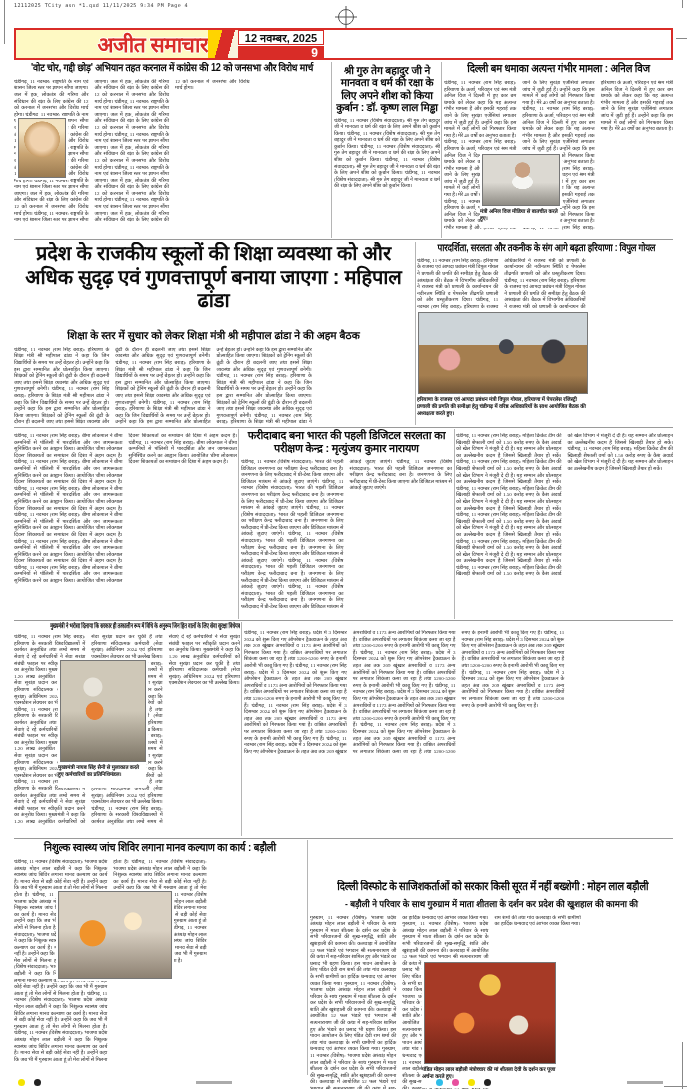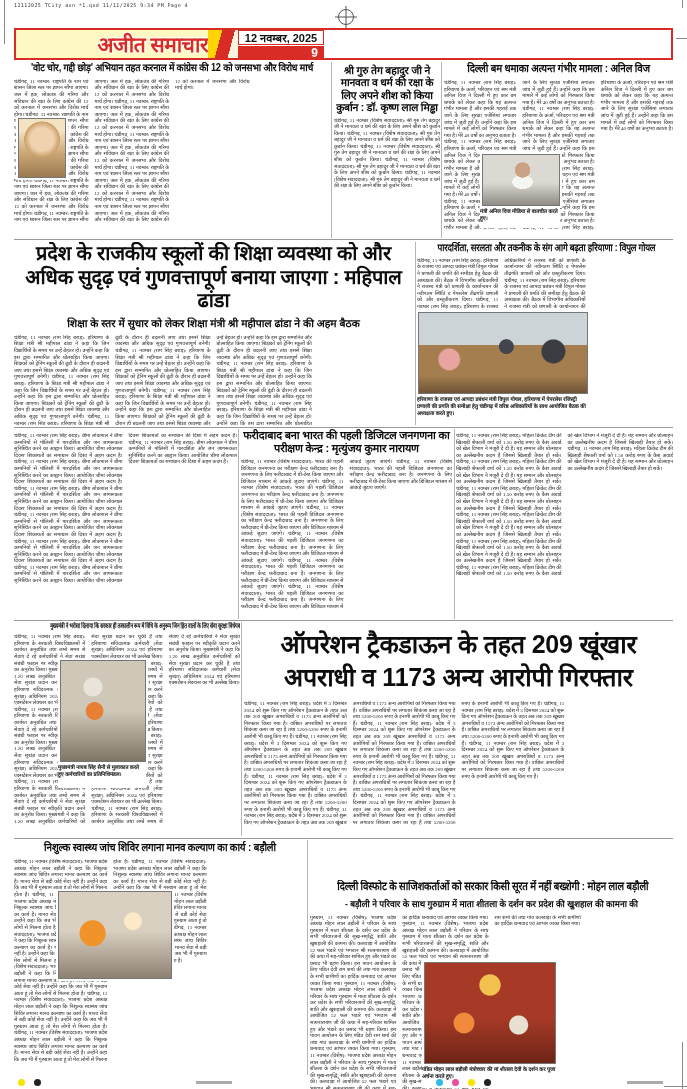--- a/index.html
+++ b/index.html
@@ -52,21 +52,21 @@
   #a2{left:334px;top:64px;width:106px;height:176px;}
   #a2 .hl{font-size:10.5px;}
   #a2 .body{margin-top:4px;height:118px;column-count:1;}
   #a3{left:444px;top:62px;width:229px;height:176px;}
   #a3 .hl{font-size:11px;transform:scaleX(.9);}
   #a3 .body{margin-top:5px;height:152px;column-count:3;}
   #a3 .ph{left:38px;top:92px;width:76px;height:50px;}
   #a3 .cap{left:36px;top:146px;width:80px;height:20px;}
   #b1{left:14px;top:242px;width:399px;height:183px;}
   #b1 .hl{font-size:20px;}
-  #b1 .sub{font-size:10.5px;margin-top:3px;}
+  #b1 .sub{font-size:10.5px;margin-top:15px;}
   #b1 .body{margin-top:5px;height:118px;column-count:4;}
   #b2{left:417px;top:242px;width:256px;height:183px;}
   #b2 .hl{font-size:10px;transform:scaleX(.84);}
   #b2 .body{margin-top:4px;height:160px;column-count:3;}
   #b2 .ph{left:1px;top:70px;width:168px;height:80px;}
   #b2 .cap{left:0;top:154px;width:170px;height:29px;}
   #c1{left:14px;top:429px;width:223px;height:190px;}
   #c1 .hl{font-size:11px;}
   #c1 .body{margin-top:4px;height:152px;column-count:2;}
   #c2{left:241px;top:429px;width:211px;height:190px;}
@@ -159,37 +159,36 @@
     <div class="body">चंडीगढ़, 11 नवम्बर (राम सिंह बराड़): हरियाणा के राजस्व एवं आपदा प्रबंधन मंत्री विपुल गोयल ने प्रणाली की प्रगति की समीक्षा हेतु बैठक की अध्यक्षता की। बैठक में विभागीय अधिकारियों ने राजस्व मंत्री को प्रणाली के कार्यान्वयन की नवीनतम स्थिति व पेपरलेस तीव्रगति प्रणाली को और प्रस्तुतीकरण दिया। चंडीगढ़, 11 नवम्बर (राम सिंह बराड़): हरियाणा के राजस्व एवं आपदा प्रबंधन मंत्री विपुल गोयल ने प्रणाली की प्रगति की समीक्षा हेतु बैठक की अध्यक्षता की। बैठक में विभागीय अधिकारियों ने राजस्व मंत्री को प्रणाली के कार्यान्वयन की नवीनतम स्थिति व पेपरलेस तीव्रगति प्रणाली को और प्रस्तुतीकरण दिया। चंडीगढ़, 11 नवम्बर (राम सिंह बराड़): हरियाणा के राजस्व एवं आपदा प्रबंधन मंत्री विपुल गोयल ने प्रणाली की प्रगति की समीक्षा हेतु बैठक की अध्यक्षता की। बैठक में विभागीय अधिकारियों ने राजस्व मंत्री को प्रणाली के कार्यान्वयन की नवीनतम स्थिति व पेपरलेस तीव्रगति प्रणाली को और प्रस्तुतीकरण दिया। चंडीगढ़, 11 नवम्बर (राम सिंह बराड़): हरियाणा के राजस्व एवं आपदा प्रबंधन मंत्री विपुल गोयल ने प्रणाली की प्रगति की समीक्षा हेतु बैठक की अध्यक्षता की। बैठक में विभागीय अधिकारियों ने राजस्व मंत्री को प्रणाली के कार्यान्वयन की नवीनतम स्थिति व पेपरलेस तीव्रगति प्रणाली को और प्रस्तुतीकरण दिया। चंडीगढ़, 11 नवम्बर (राम सिंह बराड़): हरियाणा के राजस्व एवं आपदा प्रबंधन मंत्री विपुल गोयल ने प्रणाली की प्रगति की समीक्षा हेतु बैठक की अध्यक्षता की। बैठक में विभागीय अधिकारियों ने राजस्व मंत्री को प्रणाली के कार्यान्वयन की नवीनतम स्थिति व पेपरलेस तीव्रगति प्रणाली को और प्रस्तुतीकरण दिया।</div>
     <div class="ph ph-b2"></div>
     <div class="cap">हरियाणा के राजस्व एवं आपदा प्रबंधन मंत्री विपुल गोयल, हरियाणा में पेपरलेस रजिस्ट्री प्रणाली की प्रगति की समीक्षा हेतु चंडीगढ़ में वरिष्ठ अधिकारियों के साथ आयोजित बैठक की अध्यक्षता करते हुए।</div>
   </div>
 
   <div class="art" id="c1">
     <div class="body">चंडीगढ़, 11 नवम्बर (राम सिंह बराड़): बीमा लोकपाल ने बीमा कम्पनियों से पॉलिसी में पारदर्शिता और जन जागरूकता सुनिश्चित करने का आह्वान किया। आयोजित 'बीमा लोकपाल दिवस' शिकायतों का समाधान की दिशा में अहम कदम है। चंडीगढ़, 11 नवम्बर (राम सिंह बराड़): बीमा लोकपाल ने बीमा कम्पनियों से पॉलिसी में पारदर्शिता और जन जागरूकता सुनिश्चित करने का आह्वान किया। आयोजित 'बीमा लोकपाल दिवस' शिकायतों का समाधान की दिशा में अहम कदम है। चंडीगढ़, 11 नवम्बर (राम सिंह बराड़): बीमा लोकपाल ने बीमा कम्पनियों से पॉलिसी में पारदर्शिता और जन जागरूकता सुनिश्चित करने का आह्वान किया। आयोजित 'बीमा लोकपाल दिवस' शिकायतों का समाधान की दिशा में अहम कदम है। चंडीगढ़, 11 नवम्बर (राम सिंह बराड़): बीमा लोकपाल ने बीमा कम्पनियों से पॉलिसी में पारदर्शिता और जन जागरूकता सुनिश्चित करने का आह्वान किया। आयोजित 'बीमा लोकपाल दिवस' शिकायतों का समाधान की दिशा में अहम कदम है। चंडीगढ़, 11 नवम्बर (राम सिंह बराड़): बीमा लोकपाल ने बीमा कम्पनियों से पॉलिसी में पारदर्शिता और जन जागरूकता सुनिश्चित करने का आह्वान किया। आयोजित 'बीमा लोकपाल दिवस' शिकायतों का समाधान की दिशा में अहम कदम है। चंडीगढ़, 11 नवम्बर (राम सिंह बराड़): बीमा लोकपाल ने बीमा कम्पनियों से पॉलिसी में पारदर्शिता और जन जागरूकता सुनिश्चित करने का आह्वान किया। आयोजित 'बीमा लोकपाल दिवस' शिकायतों का समाधान की दिशा में अहम कदम है। चंडीगढ़, 11 नवम्बर (राम सिंह बराड़): बीमा लोकपाल ने बीमा कम्पनियों से पॉलिसी में पारदर्शिता और जन जागरूकता सुनिश्चित करने का आह्वान किया। आयोजित 'बीमा लोकपाल दिवस' शिकायतों का समाधान की दिशा में अहम कदम है।</div>
   </div>
 
   <div class="art" id="c2">
-    <div class="hl">फरीदाबाद बना भारत की पहली डिजिटल जनगणना का परीक्षण केन्द्र : मृत्युंजय कुमार नारायण</div>
+    <div class="hl">फरीदाबाद बना भारत की पहली डिजिटल सरलता का परीक्षण केन्द्र : मृत्युंजय कुमार नारायण</div>
     <div class="body">चंडीगढ़, 11 नवम्बर (विशेष संवाददाता): भारत की पहली डिजिटल जनगणना का परीक्षण केन्द्र फरीदाबाद बना है। जनगणना के लिए फरीदाबाद में प्री-टेस्ट किया जाएगा और डिजिटल माध्यम से आंकड़े जुटाए जाएंगे। चंडीगढ़, 11 नवम्बर (विशेष संवाददाता): भारत की पहली डिजिटल जनगणना का परीक्षण केन्द्र फरीदाबाद बना है। जनगणना के लिए फरीदाबाद में प्री-टेस्ट किया जाएगा और डिजिटल माध्यम से आंकड़े जुटाए जाएंगे। चंडीगढ़, 11 नवम्बर (विशेष संवाददाता): भारत की पहली डिजिटल जनगणना का परीक्षण केन्द्र फरीदाबाद बना है। जनगणना के लिए फरीदाबाद में प्री-टेस्ट किया जाएगा और डिजिटल माध्यम से आंकड़े जुटाए जाएंगे। चंडीगढ़, 11 नवम्बर (विशेष संवाददाता): भारत की पहली डिजिटल जनगणना का परीक्षण केन्द्र फरीदाबाद बना है। जनगणना के लिए फरीदाबाद में प्री-टेस्ट किया जाएगा और डिजिटल माध्यम से आंकड़े जुटाए जाएंगे। चंडीगढ़, 11 नवम्बर (विशेष संवाददाता): भारत की पहली डिजिटल जनगणना का परीक्षण केन्द्र फरीदाबाद बना है। जनगणना के लिए फरीदाबाद में प्री-टेस्ट किया जाएगा और डिजिटल माध्यम से आंकड़े जुटाए जाएंगे। चंडीगढ़, 11 नवम्बर (विशेष संवाददाता): भारत की पहली डिजिटल जनगणना का परीक्षण केन्द्र फरीदाबाद बना है। जनगणना के लिए फरीदाबाद में प्री-टेस्ट किया जाएगा और डिजिटल माध्यम से आंकड़े जुटाए जाएंगे। चंडीगढ़, 11 नवम्बर (विशेष संवाददाता): भारत की पहली डिजिटल जनगणना का परीक्षण केन्द्र फरीदाबाद बना है। जनगणना के लिए फरीदाबाद में प्री-टेस्ट किया जाएगा और डिजिटल माध्यम से आंकड़े जुटाए जाएंगे।</div>
   </div>
 
   <div class="art" id="c3">
     <div class="body">चंडीगढ़, 11 नवम्बर (राम सिंह बराड़): महिला क्रिकेट टीम की खिलाड़ी शेफाली वर्मा को 1.50 करोड़ रुपए के कैश अवार्ड को खेल विभाग ने मंजूरी दे दी है। यह सम्मान और प्रोत्साहन का उल्लेखनीय कदम है जिससे खिलाड़ी तैयार हो सकें। चंडीगढ़, 11 नवम्बर (राम सिंह बराड़): महिला क्रिकेट टीम की खिलाड़ी शेफाली वर्मा को 1.50 करोड़ रुपए के कैश अवार्ड को खेल विभाग ने मंजूरी दे दी है। यह सम्मान और प्रोत्साहन का उल्लेखनीय कदम है जिससे खिलाड़ी तैयार हो सकें। चंडीगढ़, 11 नवम्बर (राम सिंह बराड़): महिला क्रिकेट टीम की खिलाड़ी शेफाली वर्मा को 1.50 करोड़ रुपए के कैश अवार्ड को खेल विभाग ने मंजूरी दे दी है। यह सम्मान और प्रोत्साहन का उल्लेखनीय कदम है जिससे खिलाड़ी तैयार हो सकें। चंडीगढ़, 11 नवम्बर (राम सिंह बराड़): महिला क्रिकेट टीम की खिलाड़ी शेफाली वर्मा को 1.50 करोड़ रुपए के कैश अवार्ड को खेल विभाग ने मंजूरी दे दी है। यह सम्मान और प्रोत्साहन का उल्लेखनीय कदम है जिससे खिलाड़ी तैयार हो सकें। चंडीगढ़, 11 नवम्बर (राम सिंह बराड़): महिला क्रिकेट टीम की खिलाड़ी शेफाली वर्मा को 1.50 करोड़ रुपए के कैश अवार्ड को खेल विभाग ने मंजूरी दे दी है। यह सम्मान और प्रोत्साहन का उल्लेखनीय कदम है जिससे खिलाड़ी तैयार हो सकें। चंडीगढ़, 11 नवम्बर (राम सिंह बराड़): महिला क्रिकेट टीम की खिलाड़ी शेफाली वर्मा को 1.50 करोड़ रुपए के कैश अवार्ड को खेल विभाग ने मंजूरी दे दी है। यह सम्मान और प्रोत्साहन का उल्लेखनीय कदम है जिससे खिलाड़ी तैयार हो सकें। चंडीगढ़, 11 नवम्बर (राम सिंह बराड़): महिला क्रिकेट टीम की खिलाड़ी शेफाली वर्मा को 1.50 करोड़ रुपए के कैश अवार्ड को खेल विभाग ने मंजूरी दे दी है। यह सम्मान और प्रोत्साहन का उल्लेखनीय कदम है जिससे खिलाड़ी तैयार हो सकें।</div>
   </div>
 
   <div class="art" id="d1">
     <div class="hl fit">मुख्यमंत्री ने भरोसा दिलाया कि सरकार ही तत्कालीन रूप में विधि के अनुरूप जिन हित वालों के लिए सेवा सुरक्षा विधेयक ला सकती है</div>
     <div class="body">चंडीगढ़, 11 नवम्बर (राम सिंह बराड़): हरियाणा के सरकारी विश्वविद्यालयों में कार्यरत अनुबंधित तथा लम्बे समय से सेवाएं दे रहे कर्मचारियों ने सेवा सुरक्षा संबंधी फाइल पर स्वीकृति प्रदान करने का अनुरोध किया। मुख्यमंत्री ने कहा कि 1.20 लाख अनुबंधित कर्मचारियों को सेवा सुरक्षा प्रदान कर चुकी है तथा हरियाणा संविदात्मक कर्मचारी (सेवा सुरक्षा) अधिनियम 2024 एवं हरियाणा एक्सटेंशन लेक्चरर का भी उल्लेख किया। चंडीगढ़, 11 नवम्बर (राम सिंह बराड़): हरियाणा के सरकारी विश्वविद्यालयों में कार्यरत अनुबंधित तथा लम्बे समय से सेवाएं दे रहे कर्मचारियों ने सेवा सुरक्षा संबंधी फाइल पर स्वीकृति प्रदान करने का अनुरोध किया। मुख्यमंत्री ने कहा कि 1.20 लाख अनुबंधित कर्मचारियों को सेवा सुरक्षा प्रदान कर चुकी है तथा हरियाणा संविदात्मक कर्मचारी (सेवा सुरक्षा) अधिनियम 2024 एवं हरियाणा एक्सटेंशन लेक्चरर का भी उल्लेख किया। चंडीगढ़, 11 नवम्बर (राम सिंह बराड़): हरियाणा के सरकारी विश्वविद्यालयों में कार्यरत अनुबंधित तथा लम्बे समय से सेवाएं दे रहे कर्मचारियों ने सेवा सुरक्षा संबंधी फाइल पर स्वीकृति प्रदान करने का अनुरोध किया। मुख्यमंत्री ने कहा कि 1.20 लाख अनुबंधित कर्मचारियों को सेवा सुरक्षा प्रदान कर चुकी है तथा हरियाणा संविदात्मक कर्मचारी (सेवा सुरक्षा) अधिनियम 2024 एवं हरियाणा एक्सटेंशन लेक्चरर का भी उल्लेख किया। चंडीगढ़, 11 नवम्बर (राम सिंह बराड़): हरियाणा के सरकारी विश्वविद्यालयों में कार्यरत अनुबंधित तथा लम्बे समय से सेवाएं दे रहे कर्मचारियों ने सेवा सुरक्षा संबंधी फाइल पर स्वीकृति प्रदान करने का अनुरोध किया। मुख्यमंत्री ने कहा कि 1.20 लाख अनुबंधित कर्मचारियों को सेवा सुरक्षा प्रदान कर चुकी है तथा हरियाणा संविदात्मक कर्मचारी (सेवा सुरक्षा) अधिनियम 2024 एवं हरियाणा एक्सटेंशन लेक्चरर का भी उल्लेख किया। चंडीगढ़, 11 नवम्बर (राम सिंह बराड़): हरियाणा के सरकारी विश्वविद्यालयों में कार्यरत अनुबंधित तथा लम्बे समय से सेवाएं दे रहे कर्मचारियों ने सेवा सुरक्षा संबंधी फाइल पर स्वीकृति प्रदान करने का अनुरोध किया। मुख्यमंत्री ने कहा कि 1.20 लाख अनुबंधित कर्मचारियों को सेवा सुरक्षा प्रदान कर चुकी है तथा हरियाणा संविदात्मक कर्मचारी (सेवा सुरक्षा) अधिनियम 2024 एवं हरियाणा एक्सटेंशन लेक्चरर का भी उल्लेख किया। चंडीगढ़, 11 नवम्बर (राम सिंह बराड़): हरियाणा के सरकारी विश्वविद्यालयों में कार्यरत अनुबंधित तथा लम्बे समय से सेवाएं दे रहे कर्मचारियों ने सेवा सुरक्षा संबंधी फाइल पर स्वीकृति प्रदान करने का अनुरोध किया। मुख्यमंत्री ने कहा कि 1.20 लाख अनुबंधित कर्मचारियों को सेवा सुरक्षा प्रदान कर चुकी है तथा हरियाणा संविदात्मक कर्मचारी (सेवा सुरक्षा) अधिनियम 2024 एवं हरियाणा एक्सटेंशन लेक्चरर का भी उल्लेख किया।</div>
     <div class="ph ph-d1"></div>
     <div class="cap">मुख्यमंत्री नायब सिंह सैनी से मुलाकात करते हुए कर्मचारियों का प्रतिनिधिमंडल।</div>
   </div>
 
   <div class="art" id="d2">
-    <div class="hl">ऑपरेशन ट्रैकडाऊन के तहत  209 खूंखार अपराधी व 1173 अन्य आरोपी गिरफ्तार</div>
     <div class="body">चंडीगढ़, 11 नवम्बर (राम सिंह बराड़): प्रदेश में 3 दिसम्बर 2024 को शुरू किए गए ऑपरेशन ट्रैकडाऊन के तहत अब तक 209 खूंखार अपराधियों व 1173 अन्य आरोपियों को गिरफ्तार किया गया है। वांछित अपराधियों पर लगातार शिकंजा कसा जा रहा है तथा 5200-5200 रुपए के इनामी आरोपी भी काबू किए गए हैं। चंडीगढ़, 11 नवम्बर (राम सिंह बराड़): प्रदेश में 3 दिसम्बर 2024 को शुरू किए गए ऑपरेशन ट्रैकडाऊन के तहत अब तक 209 खूंखार अपराधियों व 1173 अन्य आरोपियों को गिरफ्तार किया गया है। वांछित अपराधियों पर लगातार शिकंजा कसा जा रहा है तथा 5200-5200 रुपए के इनामी आरोपी भी काबू किए गए हैं। चंडीगढ़, 11 नवम्बर (राम सिंह बराड़): प्रदेश में 3 दिसम्बर 2024 को शुरू किए गए ऑपरेशन ट्रैकडाऊन के तहत अब तक 209 खूंखार अपराधियों व 1173 अन्य आरोपियों को गिरफ्तार किया गया है। वांछित अपराधियों पर लगातार शिकंजा कसा जा रहा है तथा 5200-5200 रुपए के इनामी आरोपी भी काबू किए गए हैं। चंडीगढ़, 11 नवम्बर (राम सिंह बराड़): प्रदेश में 3 दिसम्बर 2024 को शुरू किए गए ऑपरेशन ट्रैकडाऊन के तहत अब तक 209 खूंखार अपराधियों व 1173 अन्य आरोपियों को गिरफ्तार किया गया है। वांछित अपराधियों पर लगातार शिकंजा कसा जा रहा है तथा 5200-5200 रुपए के इनामी आरोपी भी काबू किए गए हैं। चंडीगढ़, 11 नवम्बर (राम सिंह बराड़): प्रदेश में 3 दिसम्बर 2024 को शुरू किए गए ऑपरेशन ट्रैकडाऊन के तहत अब तक 209 खूंखार अपराधियों व 1173 अन्य आरोपियों को गिरफ्तार किया गया है। वांछित अपराधियों पर लगातार शिकंजा कसा जा रहा है तथा 5200-5200 रुपए के इनामी आरोपी भी काबू किए गए हैं। चंडीगढ़, 11 नवम्बर (राम सिंह बराड़): प्रदेश में 3 दिसम्बर 2024 को शुरू किए गए ऑपरेशन ट्रैकडाऊन के तहत अब तक 209 खूंखार अपराधियों व 1173 अन्य आरोपियों को गिरफ्तार किया गया है। वांछित अपराधियों पर लगातार शिकंजा कसा जा रहा है तथा 5200-5200 रुपए के इनामी आरोपी भी काबू किए गए हैं। चंडीगढ़, 11 नवम्बर (राम सिंह बराड़): प्रदेश में 3 दिसम्बर 2024 को शुरू किए गए ऑपरेशन ट्रैकडाऊन के तहत अब तक 209 खूंखार अपराधियों व 1173 अन्य आरोपियों को गिरफ्तार किया गया है। वांछित अपराधियों पर लगातार शिकंजा कसा जा रहा है तथा 5200-5200 रुपए के इनामी आरोपी भी काबू किए गए हैं। चंडीगढ़, 11 नवम्बर (राम सिंह बराड़): प्रदेश में 3 दिसम्बर 2024 को शुरू किए गए ऑपरेशन ट्रैकडाऊन के तहत अब तक 209 खूंखार अपराधियों व 1173 अन्य आरोपियों को गिरफ्तार किया गया है। वांछित अपराधियों पर लगातार शिकंजा कसा जा रहा है तथा 5200-5200 रुपए के इनामी आरोपी भी काबू किए गए हैं। चंडीगढ़, 11 नवम्बर (राम सिंह बराड़): प्रदेश में 3 दिसम्बर 2024 को शुरू किए गए ऑपरेशन ट्रैकडाऊन के तहत अब तक 209 खूंखार अपराधियों व 1173 अन्य आरोपियों को गिरफ्तार किया गया है। वांछित अपराधियों पर लगातार शिकंजा कसा जा रहा है तथा 5200-5200 रुपए के इनामी आरोपी भी काबू किए गए हैं।</div>
   </div>
 
   <div class="art" id="e1">
     <div class="hl fit">निशुल्क स्वास्थ्य जांच शिविर लगाना मानव कल्याण का कार्य : बड़ौली</div>
     <div class="body">चंडीगढ़, 11 नवम्बर (विशेष संवाददाता): भाजपा प्रदेश अध्यक्ष मोहन लाल बड़ौली ने कहा कि निशुल्क स्वास्थ्य जांच शिविर लगाना मानव कल्याण का कार्य है। मानव सेवा से बड़ी कोई सेवा नहीं है। उन्होंने कहा कि जब भी मैं गुरुग्राम आता हूं तो मेरा लोगों से मिलना होता है। चंडीगढ़, 11 नवम्बर (विशेष संवाददाता): भाजपा प्रदेश अध्यक्ष मोहन लाल बड़ौली ने कहा कि निशुल्क स्वास्थ्य जांच शिविर लगाना मानव कल्याण का कार्य है। मानव सेवा से बड़ी कोई सेवा नहीं है। उन्होंने कहा कि जब भी मैं गुरुग्राम आता हूं तो मेरा लोगों से मिलना होता है। चंडीगढ़, 11 नवम्बर (विशेष संवाददाता): भाजपा प्रदेश अध्यक्ष मोहन लाल बड़ौली ने कहा कि निशुल्क स्वास्थ्य जांच शिविर लगाना मानव कल्याण का कार्य है। मानव सेवा से बड़ी कोई सेवा नहीं है। उन्होंने कहा कि जब भी मैं गुरुग्राम आता हूं तो मेरा लोगों से मिलना होता है। चंडीगढ़, 11 नवम्बर (विशेष संवाददाता): भाजपा प्रदेश अध्यक्ष मोहन लाल बड़ौली ने कहा कि निशुल्क स्वास्थ्य जांच शिविर लगाना मानव कल्याण का कार्य है। मानव सेवा से बड़ी कोई सेवा नहीं है। उन्होंने कहा कि जब भी मैं गुरुग्राम आता हूं तो मेरा लोगों से मिलना होता है। चंडीगढ़, 11 नवम्बर (विशेष संवाददाता): भाजपा प्रदेश अध्यक्ष मोहन लाल बड़ौली ने कहा कि निशुल्क स्वास्थ्य जांच शिविर लगाना मानव कल्याण का कार्य है। मानव सेवा से बड़ी कोई सेवा नहीं है। उन्होंने कहा कि जब भी मैं गुरुग्राम आता हूं तो मेरा लोगों से मिलना होता है। चंडीगढ़, 11 नवम्बर (विशेष संवाददाता): भाजपा प्रदेश अध्यक्ष मोहन लाल बड़ौली ने कहा कि निशुल्क स्वास्थ्य जांच शिविर लगाना मानव कल्याण का कार्य है। मानव सेवा से बड़ी कोई सेवा नहीं है। उन्होंने कहा कि जब भी मैं गुरुग्राम आता हूं तो मेरा लोगों से मिलना होता है। चंडीगढ़, 11 नवम्बर (विशेष संवाददाता): भाजपा प्रदेश अध्यक्ष मोहन लाल बड़ौली ने कहा कि निशुल्क स्वास्थ्य जांच शिविर लगाना मानव कल्याण का कार्य है। मानव सेवा से बड़ी कोई सेवा नहीं है। उन्होंने कहा कि जब भी मैं गुरुग्राम आता हूं तो मेरा लोगों से मिलना होता है। चंडीगढ़, 11 नवम्बर (विशेष संवाददाता): भाजपा प्रदेश अध्यक्ष मोहन लाल बड़ौली ने कहा कि निशुल्क स्वास्थ्य जांच शिविर लगाना मानव कल्याण का कार्य है। मानव सेवा से बड़ी कोई सेवा नहीं है। उन्होंने कहा कि जब भी मैं गुरुग्राम आता हूं तो मेरा लोगों से मिलना होता है। चंडीगढ़, 11 नवम्बर (विशेष संवाददाता): भाजपा प्रदेश अध्यक्ष मोहन लाल बड़ौली ने कहा कि निशुल्क स्वास्थ्य जांच शिविर लगाना मानव कल्याण का कार्य है। मानव सेवा से बड़ी कोई सेवा नहीं है। उन्होंने कहा कि जब भी मैं गुरुग्राम आता हूं तो मेरा लोगों से मिलना होता है।</div>
     <div class="ph ph-e1"></div>
   </div>
 
   <div class="art" id="e2">

